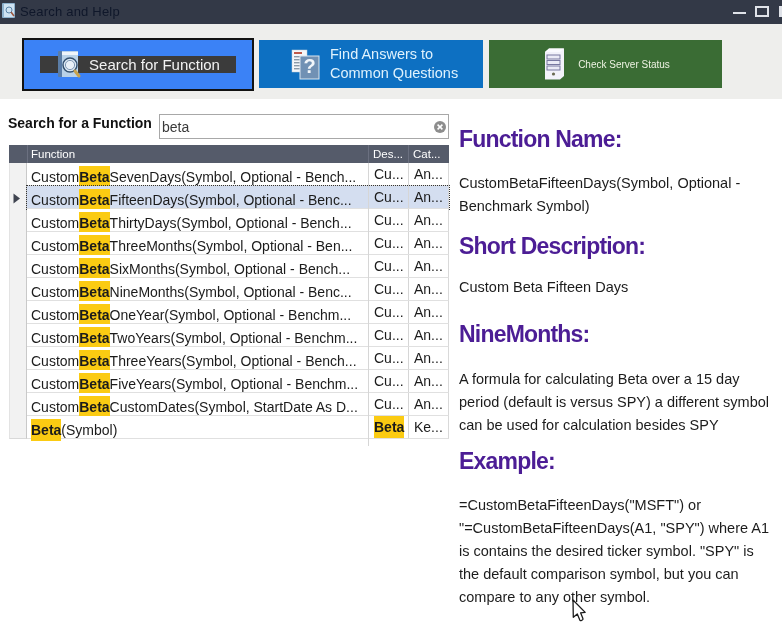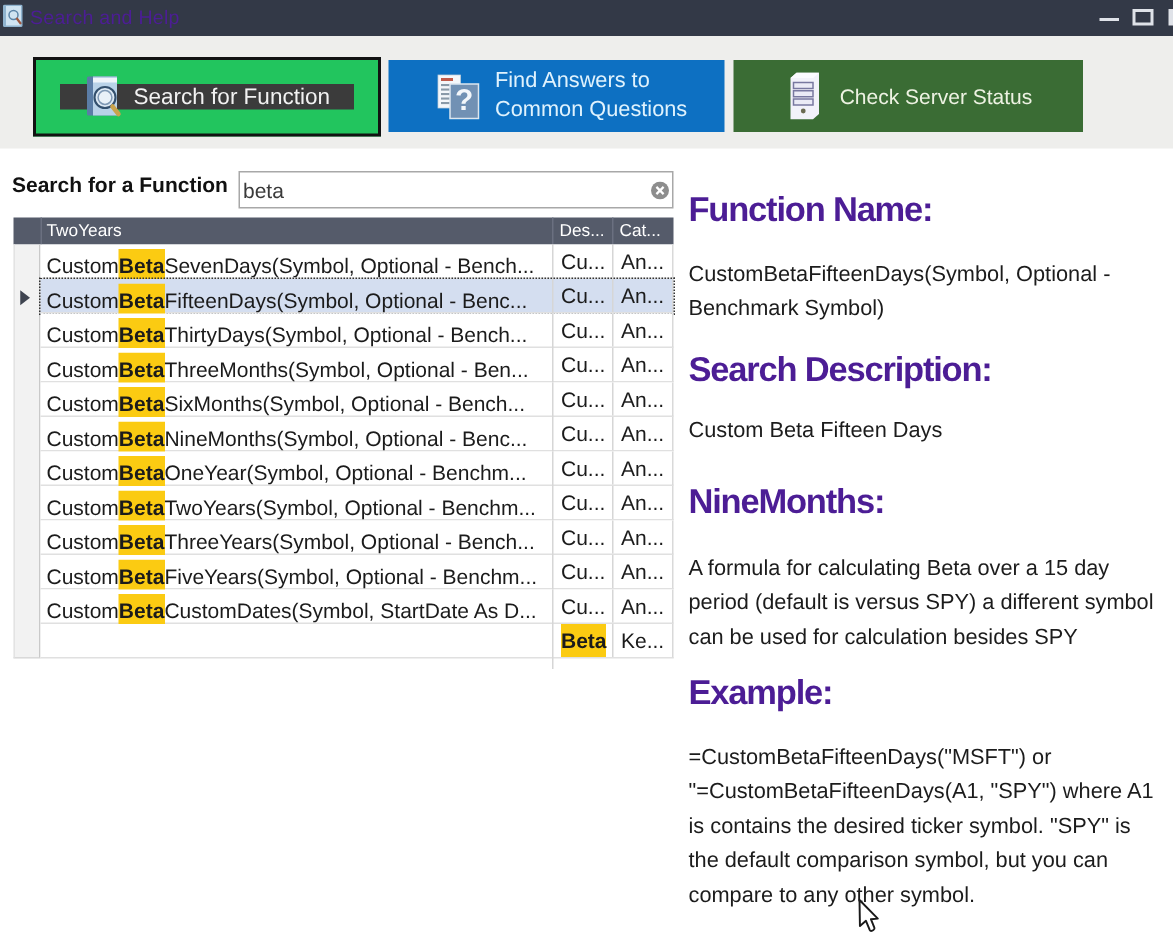--- a/index.html
+++ b/index.html
@@ -2,40 +2,40 @@
 <html><head>
 <meta charset="utf-8">
 <style>
 * { margin:0; padding:0; box-sizing:border-box; }
 html,body { width:782px; height:624px; overflow:hidden; }
 body { font-family:"Liberation Sans", sans-serif; position:relative; background:#ffffff; }
 .abs { position:absolute; }
 
 
 #titlebar { left:0; top:0; width:782px; height:24px; background:#333947; }
-#titletext { left:20px; top:4px; font-size:13px; color:#4c1d95; letter-spacing:0.2px; }
+#titletext { left:20px; top:4px; font-size:13px; color:#0f172a; letter-spacing:0.2px; }
 #minbtn { left:733px; top:12px; width:13px; height:2px; background:#dfe2e8; }
 #maxbtn { left:755px; top:6px; width:14px; height:11px; border:2px solid #dfe2e8; }
 #closesliver { left:779px; top:6px; width:3px; height:11px; background:#dfe2e8; }
 
 
 #graystrip { left:0; top:24px; width:782px; height:75px; background:#eeeeec; }
 
 
-#btn1 { left:22px; top:38px; width:232px; height:53px; background:#22c55e; border:2px solid #121212; padding:16px; }
+#btn1 { left:22px; top:38px; width:232px; height:53px; background:#3b82f6; border:2px solid #121212; padding:16px; }
 #btn1 .inner { width:100%; height:100%; background:#3b3b3b; display:flex; align-items:center; justify-content:center; }
 #btn1 .label { color:#f2f2f2; font-size:15px; margin-left:7px; }
 
 
 #btn2 { left:259px; top:40px; width:224px; height:48px; background:#0d70c2; display:flex; align-items:center; }
 #btn2 .label { color:#dff2fd; font-size:14.5px; line-height:19px; margin-left:9px; }
 
 
 #btn3 { left:489px; top:40px; width:233px; height:48px; background:#3a6c34; display:flex; align-items:center; justify-content:center; }
-#btn3 .label { color:#edf2e2; font-size:14px; margin-left:13px; }
+#btn3 .label { color:#edf2e2; font-size:10px; margin-left:13px; }
 
 
 #searchlabel { left:8px; top:115px; font-size:14px; font-weight:bold; color:#111;text-align:right; }
 #searchbox { left:159px; top:114px; width:290px; height:25px; background:#fff; border:1px solid #a8a8a8; }
 #searchtext { left:162px; top:119px; font-size:14px; color:#3a3a3a; }
 #gridheader { left:9px; top:145px; width:440px; height:18px; background:#555b6a; color:#fff; font-size:11.5px; }
 #gridheader .h1 { position:absolute; left:22px; top:3px; }
 #gridheader .h2 { position:absolute; left:364px; top:3px; }
 #gridheader .h3 { position:absolute; left:404px; top:3px; }
 #gridheader .vline { position:absolute; top:0; width:1px; height:18px; background:#6b7080; }
@@ -114,21 +114,21 @@
 <div class="abs" id="searchlabel">Search for a Function</div>
 <div class="abs" id="searchbox"></div>
 <div class="abs" id="searchtext">beta</div>
 <svg class="abs" style="left:434px;top:121px" width="12" height="12" viewBox="0 0 12 12">
   <circle cx="6" cy="6" r="6" fill="#8d8d8d"></circle>
   <line x1="3.6" y1="3.6" x2="8.4" y2="8.4" stroke="#fff" stroke-width="1.5"></line>
   <line x1="8.4" y1="3.6" x2="3.6" y2="8.4" stroke="#fff" stroke-width="1.5"></line>
 </svg>
 
 <div class="abs" id="gridheader">
-  <div class="h1">TwoYears</div>
+  <div class="h1">Function</div>
   <div class="h2">Des...</div>
   <div class="h3">Cat...</div>
   <div class="vline" style="left:18px"></div>
   <div class="vline" style="left:359px"></div>
   <div class="vline" style="left:399px"></div>
 </div>
 
 <div class="abs gutter" style="top:163px; height:276px;"></div>
 <svg class="abs" style="left:13px;top:193px" width="8" height="11" viewBox="0 0 8 11">
   <path d="M0.5 0.5 L7 5.5 L0.5 10.5 Z" fill="#3f4450"></path>
@@ -183,27 +183,28 @@
     <div class="fcell">Custom<span class="hl">Beta</span>FiveYears(Symbol, Optional - Benchm...</div>
     <div class="dcell">Cu...</div>
     <div class="ccell">An...</div>
   </div>
 <div class="row" style="top:393px">
     <div class="fcell">Custom<span class="hl">Beta</span>CustomDates(Symbol, StartDate As D...</div>
     <div class="dcell">Cu...</div>
     <div class="ccell">An...</div>
   </div>
 <div class="row" style="top:416px">
+    <div class="fcell"><span class="hl">Beta</span>(Symbol)</div>
     <div class="dcell"><span class="hl">Beta</span></div>
     <div class="ccell">Ke...</div>
   </div>
 
 <div class="rp-h" style="top:126px">Function Name:</div>
 <div class="rp-t" style="top:172px">CustomBetaFifteenDays(Symbol, Optional -<br>Benchmark Symbol)</div>
-<div class="rp-h" style="top:233px">Search Description:</div>
+<div class="rp-h" style="top:233px">Short Description:</div>
 <div class="rp-t" style="top:276px">Custom Beta Fifteen Days</div>
 <div class="rp-h" style="top:321px">NineMonths:</div>
 <div class="rp-t" style="top:368px">A formula for calculating Beta over a 15 day<br>period (default is versus SPY) a different symbol<br>can be used for calculation besides SPY</div>
 <div class="rp-h" style="top:448px">Example:</div>
 <div class="rp-t" style="top:494px">=CustomBetaFifteenDays("MSFT") or<br>"=CustomBetaFifteenDays(A1, "SPY") where A1<br>is contains the desired ticker symbol. "SPY" is<br>the default comparison symbol, but you can<br>compare to any other symbol.</div>
 
 <svg class="abs" style="left:572px;top:599px" width="15" height="23" viewBox="0 0 15 23">
   <path d="M1 1 L1.3 18.3 L5.3 14.9 L7.8 20.9 Q8.3 22 9.5 21.4 L10.3 21 Q11.3 20.4 10.9 19.4 L8.6 13.8 L13.2 13.4 Z" fill="#fff" stroke="#1a1a1a" stroke-width="1.3" stroke-linejoin="round"></path>
 </svg>
 

